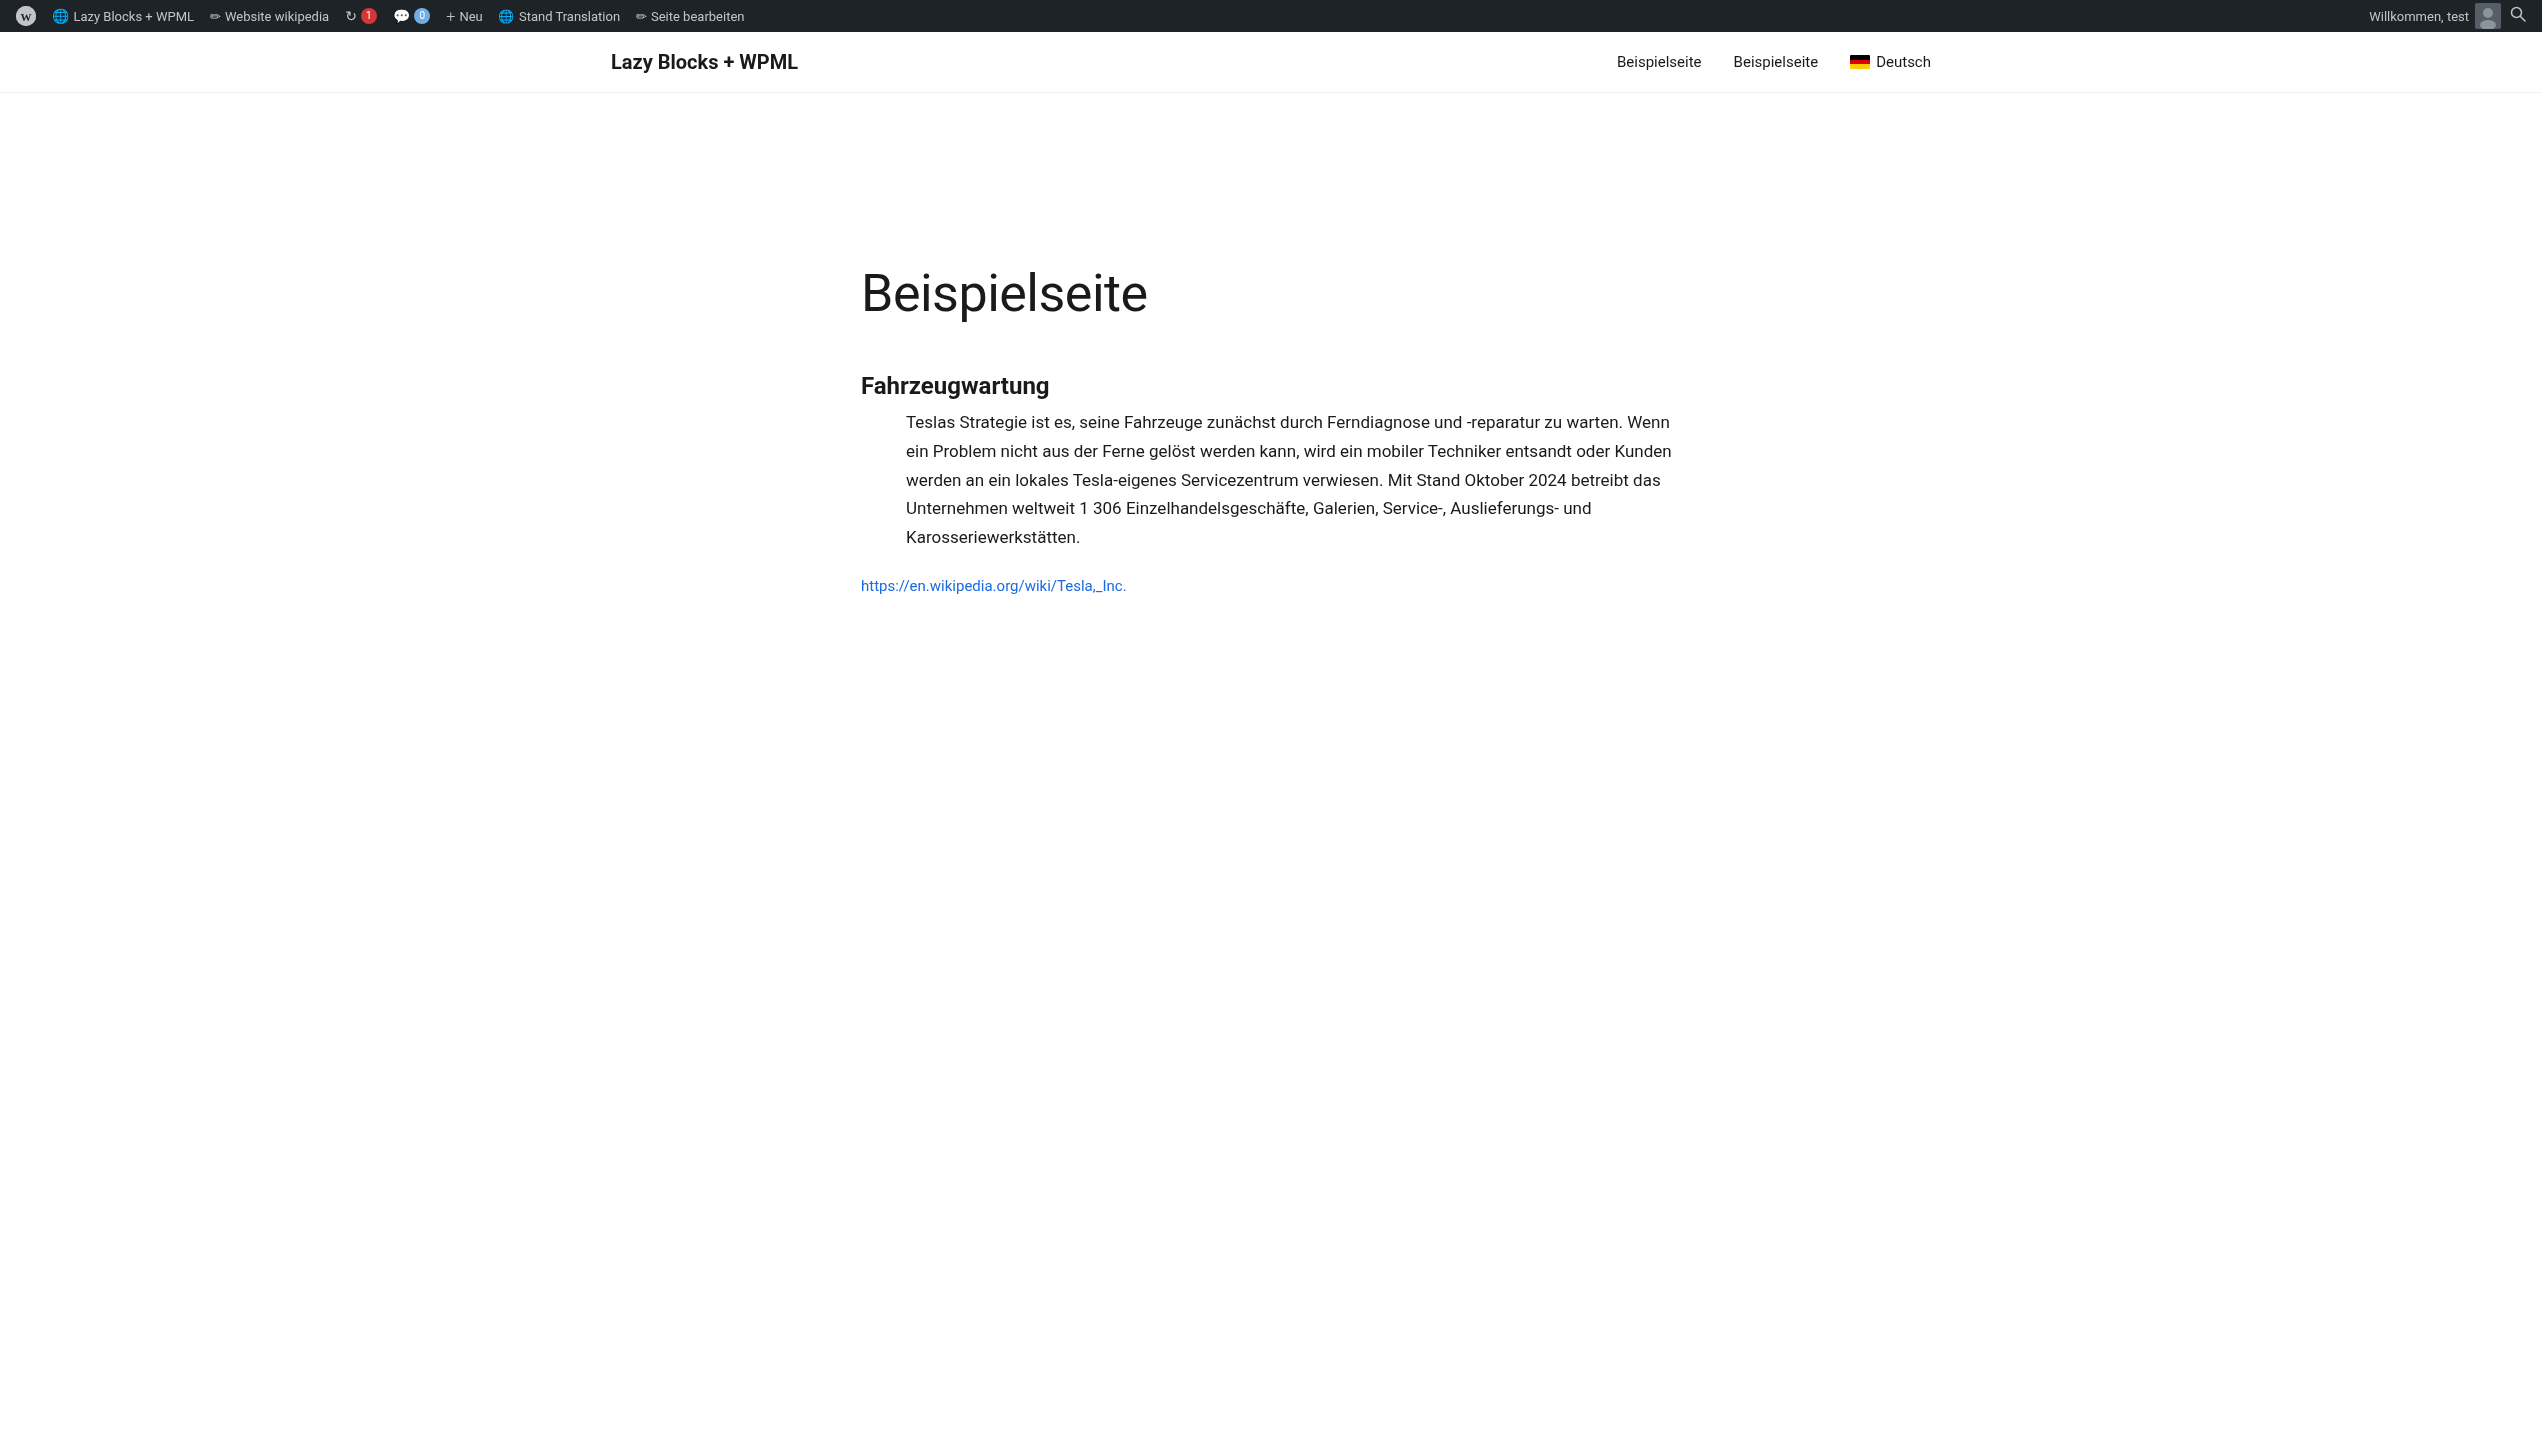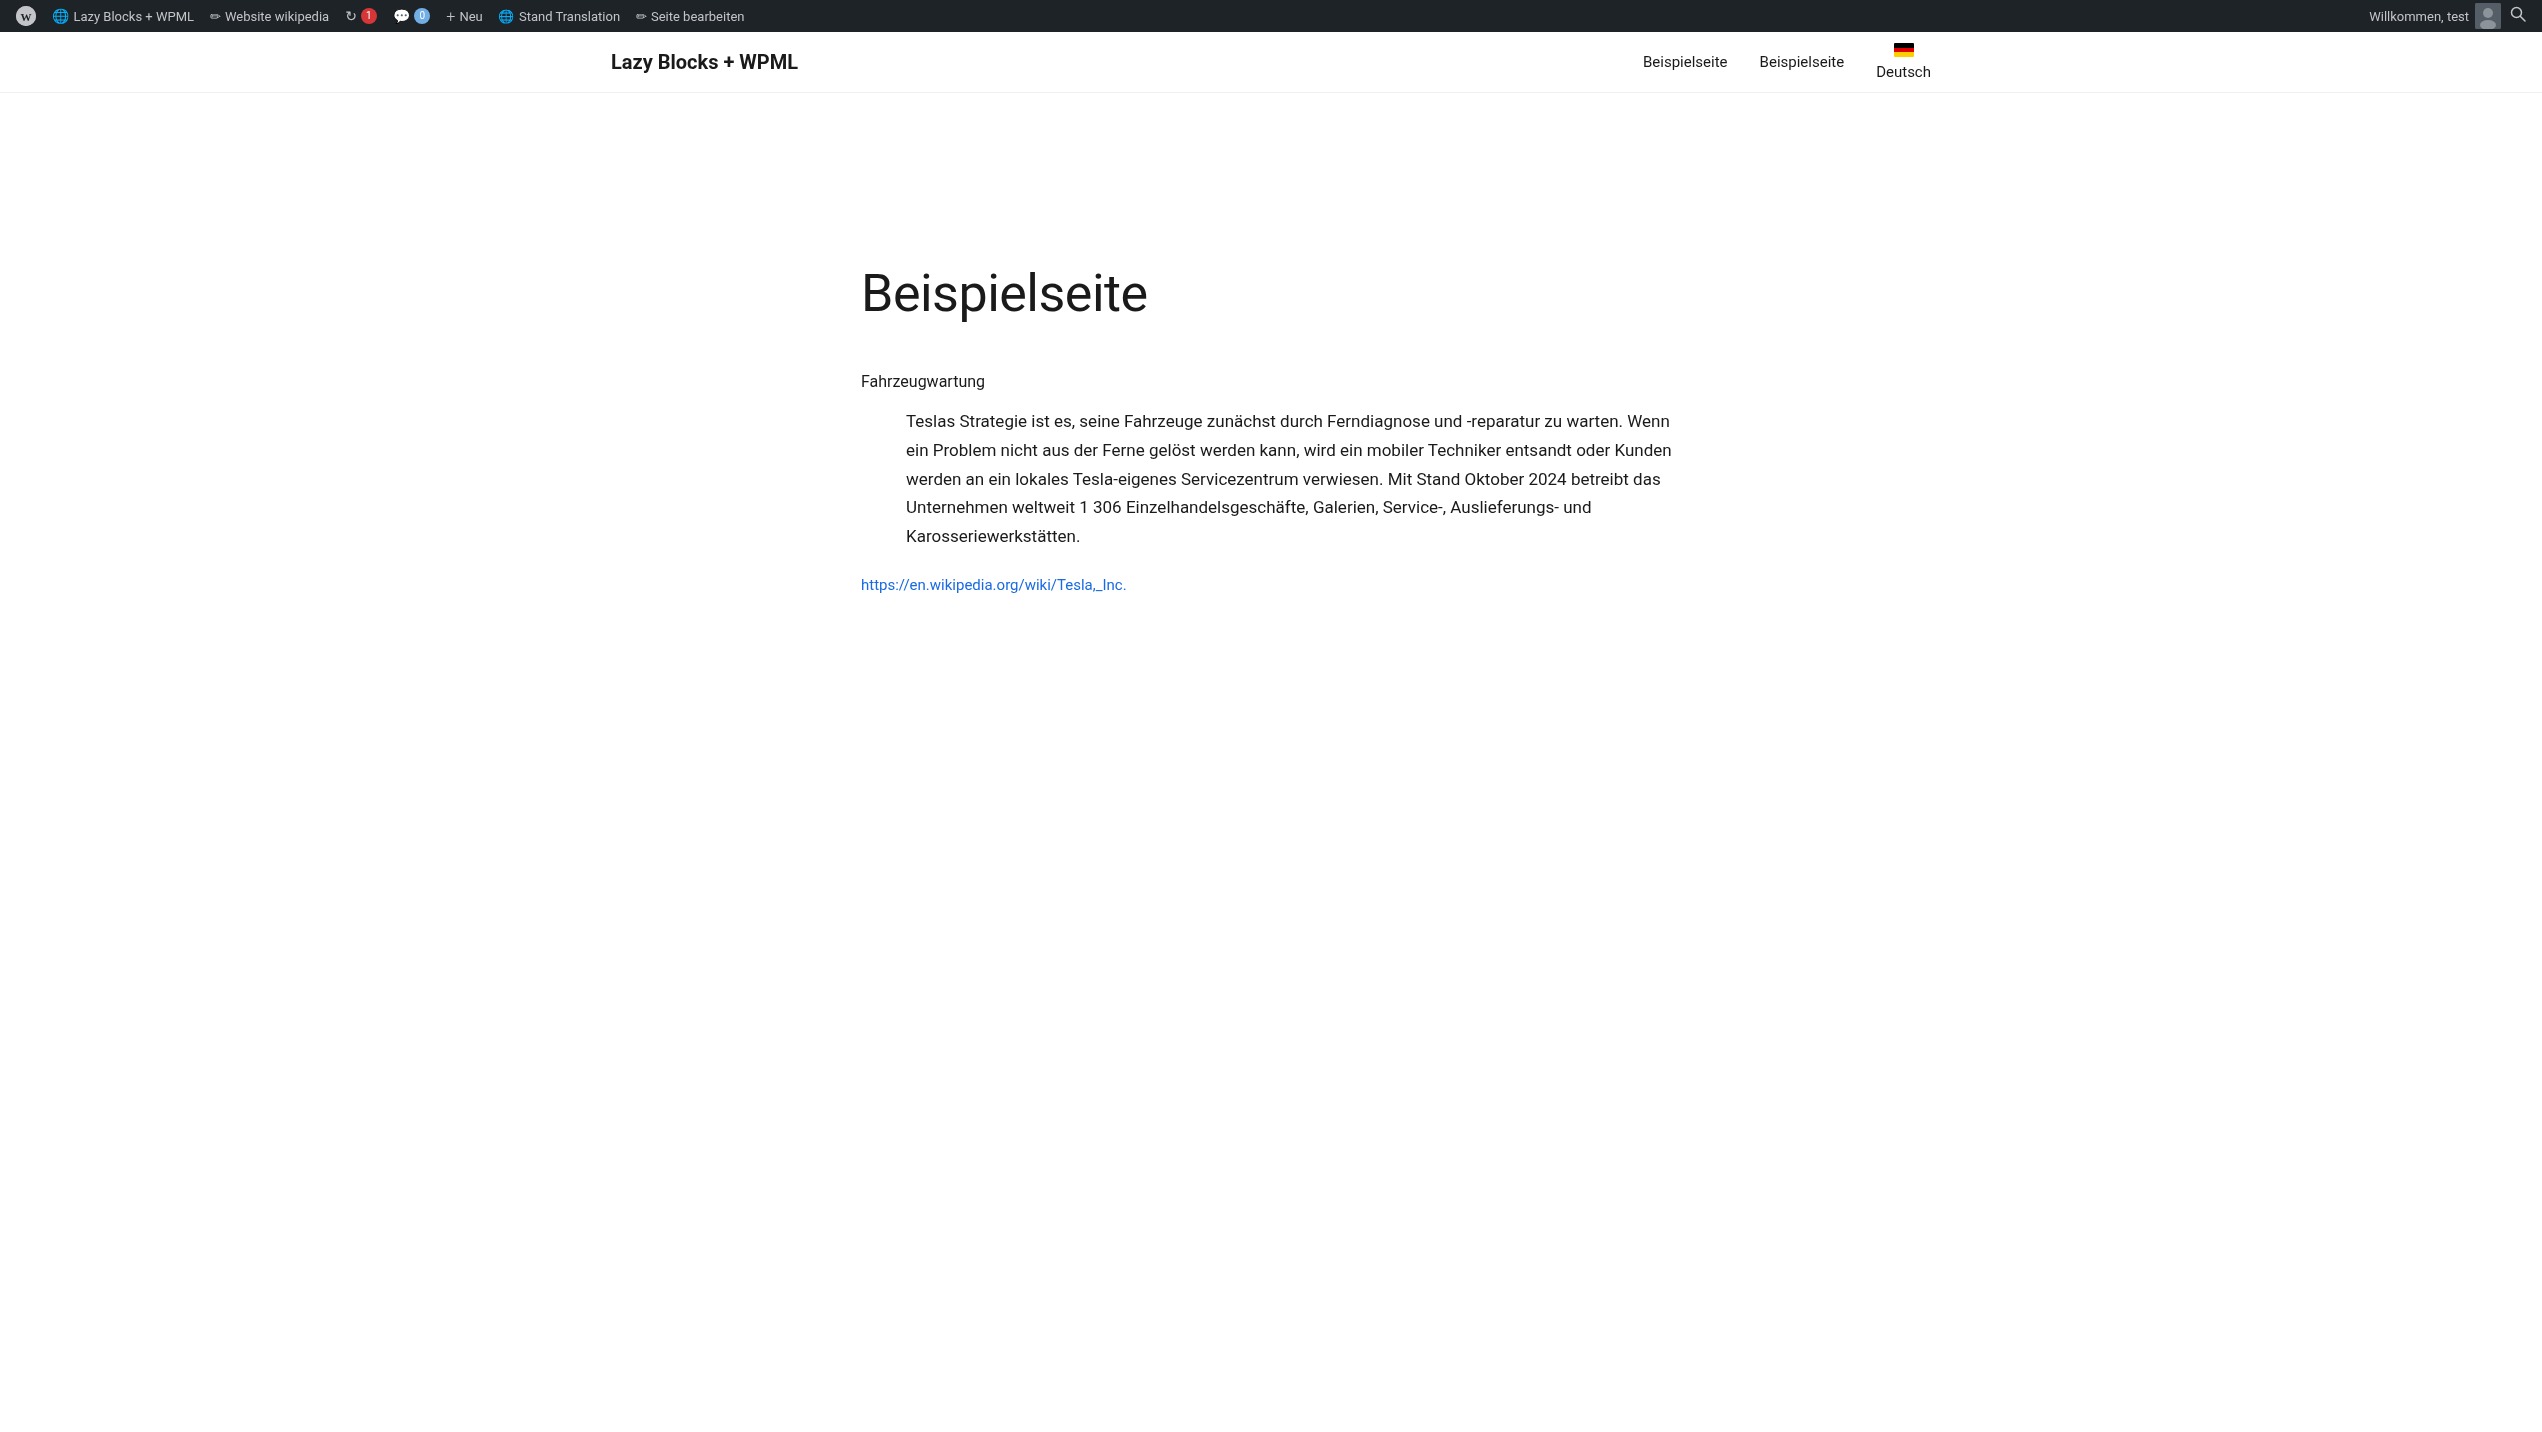--- a/index.html
+++ b/index.html
@@ -137,21 +137,20 @@
       text-decoration: none;
       cursor: pointer;
     }
 
     .nav-lang {
       display: flex;
       align-items: center;
       gap: 6px;
       font-size: 15px;
       color: #1a1a1a;
-      flex-direction: column;
     }
 
     .flag-icon {
       width: 20px;
       height: 14px;
       display: inline-flex;
       flex-direction: column;
       border-radius: 1px;
       overflow: hidden;
     }
@@ -173,24 +172,24 @@
       font-size: 52px;
       font-weight: 400;
       letter-spacing: -0.5px;
       color: #1a1a1a;
       margin-bottom: 48px;
       margin-top: 92px;
       line-height: 1.15;
     }
 
     #section-heading {
-      font-size: 16px;
-      font-weight: 400;
-      color: #1a1a1a;
-      margin-bottom: 16px;
+      font-size: 24px;
+      font-weight: 700;
+      color: #1a1a1a;
+      margin-bottom: 8px;
     }
 
     #section-body {
       font-size: 17px;
       line-height: 1.7;
       color: #1a1a1a;
       margin-bottom: 24px;
       font-weight: 400;
       margin-left: 45px;
     }

